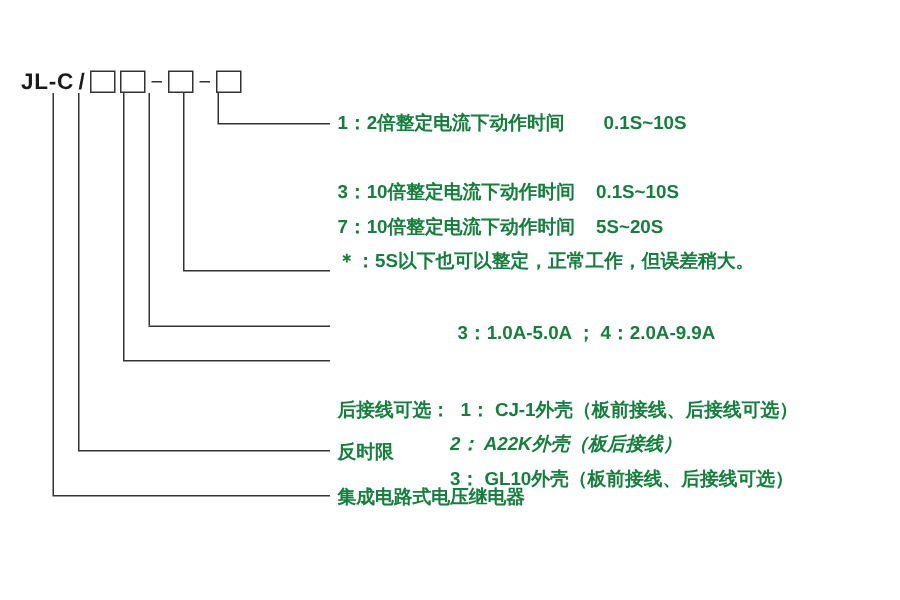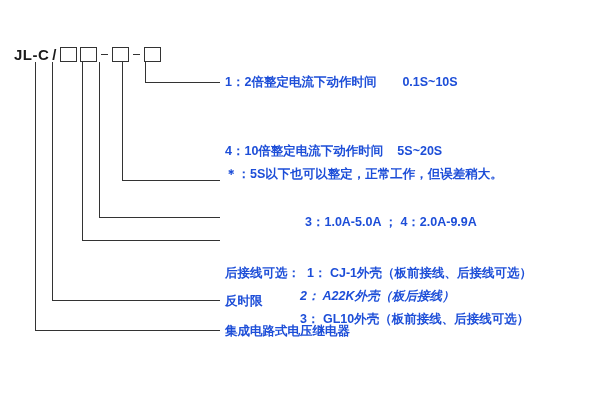--- a/index.html
+++ b/index.html
@@ -65,21 +65,21 @@
     background: #333;
   }
 
   
   .note {
     position: absolute;
     font-size: 12.5px;
     line-height: 17px;
     white-space: nowrap;
     font-weight: bold;
-    color: #1d4ed8;
+    color: #15803d;
   }
   .gap-lg { display: inline-block; width: 26px; }
   .gap-md { display: inline-block; width: 14px; }
   .gap-sm { display: inline-block; width: 7px; }
 </style>
 </head>
 <body>
 
 <div id="stage">
 
@@ -110,23 +110,26 @@
   <div class="hline" style="left:52px; top:300px; width:168px;"></div>
 
   <div class="vline" style="left:35px; top:62px; height:268px;"></div>
   <div class="hline" style="left:35px; top:330px; width:185px;"></div>
 
   <div class="note" style="left:225px; top:74px;">
     <span>1：2倍整定电流下动作时间</span><span class="gap-lg"></span><span>0.1S~10S</span>
   </div>
 
 
+  <div class="note" style="left:225px; top:120px;">
+    <span>3：10倍整定电流下动作时间</span><span class="gap-md"></span><span>0.1S~10S</span>
+  </div>
 
   <div class="note" style="left:225px; top:143px;">
-    <span>4：10倍整定电流下动作时间</span><span class="gap-md"></span><span>5S~20S</span>
+    <span>7：10倍整定电流下动作时间</span><span class="gap-md"></span><span>5S~20S</span>
   </div>
 
   <div class="note" style="left:225px; top:166px;">＊：5S以下也可以整定，正常工作，但误差稍大。</div>
 
 
   <div class="note" style="left:305px; top:214px;">3：1.0A-5.0A ；  4：2.0A-9.9A</div>
 
 
   <div class="note" style="left:225px; top:265px;">
     <span>后接线可选：</span><span class="gap-sm"></span><span>1：  CJ-1外壳（板前接线、后接线可选）</span>

